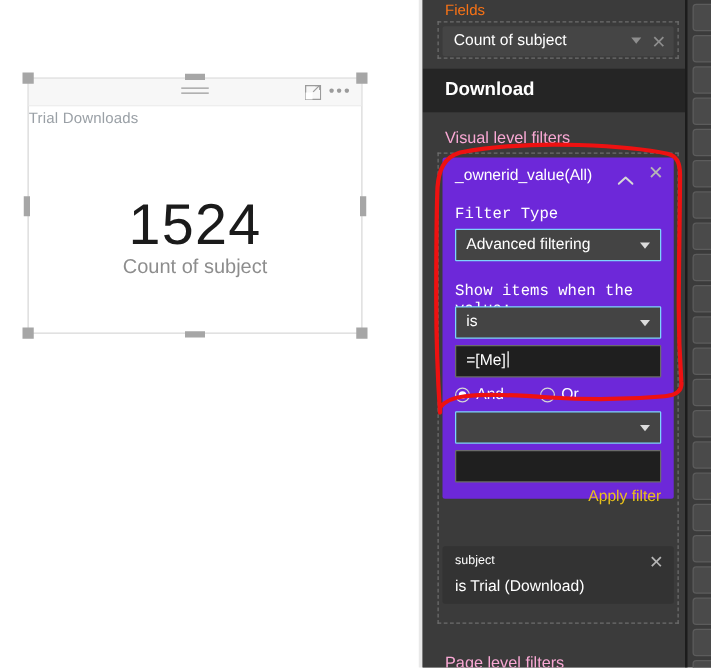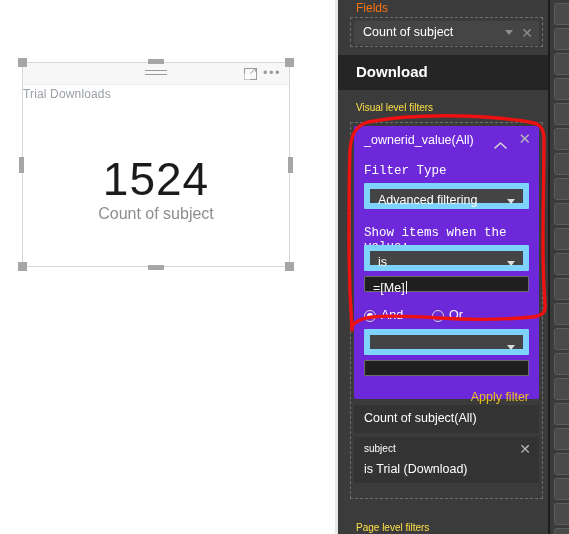--- a/index.html
+++ b/index.html
@@ -211,22 +211,22 @@
 
   
   #filters-body {
     position: absolute;
     left: 0; top: 90px; right: 0; bottom: 0;
     background: #3b3b3b;
   }
   .section-label {
     position: absolute;
     left: 18px;
-    font-size: 10px;
-    color: #fde047;
+    font-size: 13px;
+    color: #f9a8d4;
   }
   #visual-level-label { top: 12px; }
   #page-level-label  { top: 432px; }
 
   #visual-dropzone {
     position: absolute;
     left: 12px; top: 32px;
     right: 5px;
     height: 377px;
     border: 1px dashed #6e6e6e;
@@ -274,21 +274,21 @@
     font-family: Liberation Mono, monospace;
   }
   #lbl-filter-type { top: 38px; }
   #lbl-show-items  { top: 100px; }
 
   .ddl {
     position: absolute;
     left: 10px; right: 10px;
     height: 26px;
     background: #444444;
-    border: 6px solid #7dd3fc;
+    border: 1px solid #7dd3fc;
     box-sizing: border-box;
     border-radius: 1px;
   }
   .ddl .txt {
     position: absolute;
     left: 8px; top: 4px;
     font-size: 12.5px;
     color: #ffffff;
   }
   .ddl .caret {
@@ -299,21 +299,21 @@
     border-right: 4px solid transparent;
     border-top: 5px solid #dcdcdc;
   }
   #ddl-filter-type { top: 57px; }
   #ddl-operator    { top: 119px; }
   #ddl-operator2   { top: 203px; }
 
   .tbox {
     position: absolute;
     left: 10px; right: 10px;
-    height: 16px;
+    height: 26px;
     background: #1f1f1f;
     border: 1px solid #6b6b6b;
     box-sizing: border-box;
     border-radius: 1px;
   }
   .tbox .txt {
     position: absolute;
     left: 8px; top: 4px;
     font-size: 12.5px;
     color: #ffffff;
@@ -547,23 +547,20 @@
           <span class="caret"></span>
         </div>
 
         <div id="tbox-value2" class="tbox">
           <span class="txt"></span>
         </div>
 
         <div id="apply-filter">Apply filter</div>
       </div>
 
-      <div id="card-count" class="fcard">
-        <div id="card-count-label">Count of subject(All)</div>
-      </div>
 
       <div id="card-subject" class="fcard">
         <div id="card-subject-title">subject</div>
         <div id="card-subject-cond">is Trial (Download)</div>
         <div id="card-subject-x">✕</div>
       </div>
 
     </div>
 
     <div id="page-level-label" class="section-label">Page level filters</div>

